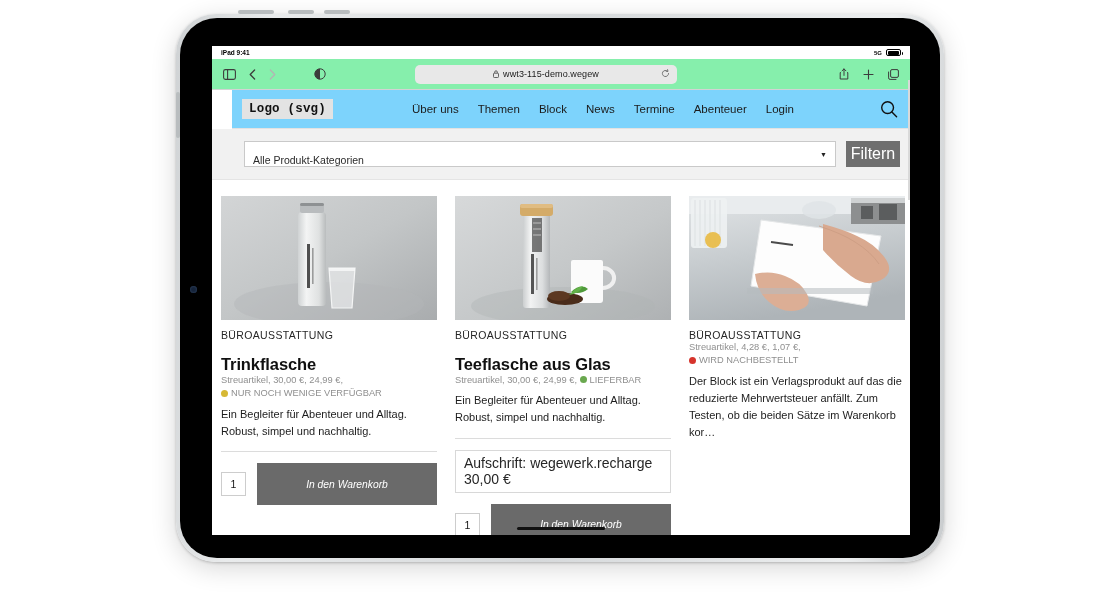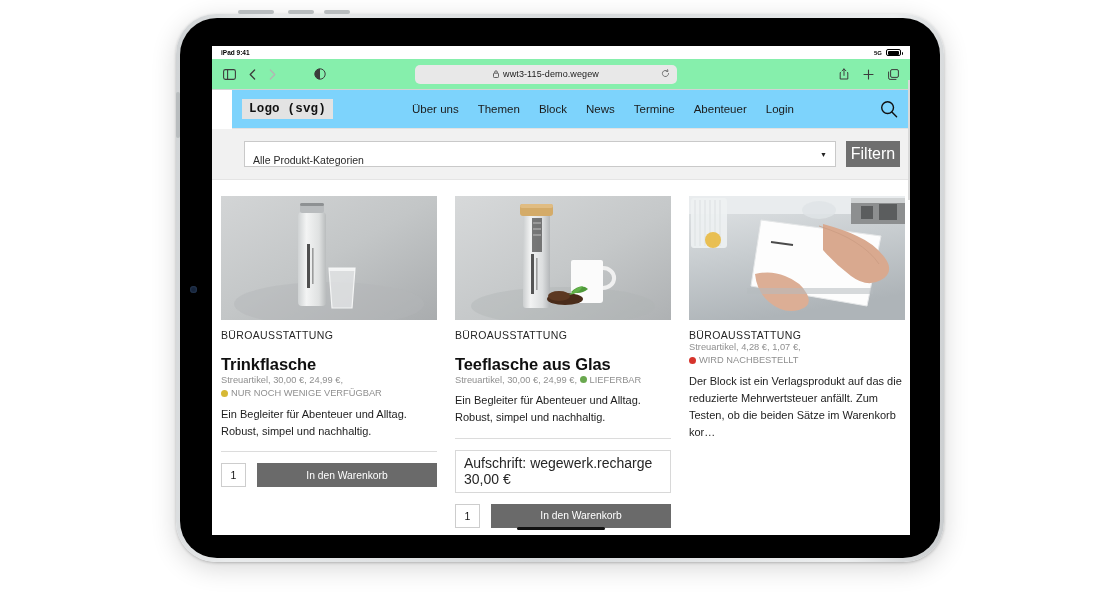--- a/index.html
+++ b/index.html
@@ -238,27 +238,28 @@
   .qty {
     width: 25px; height: 24px;
     border: 1px solid #cdcdcd;
     background:#fff;
     font-size: 10.5px;
     color: #151515;
     display:flex; align-items:center; justify-content:center;
     font-family: "Liberation Sans", sans-serif;
   }
   .cart-btn {
-    flex: 1; height: 24px;
+    flex: 1; height: 42px;
     background: #6a6a6a;
     color: #fff;
     font-size: 10.3px;
     display:flex; align-items:center; justify-content:center;
     border: none;
     font-family: "Liberation Sans", sans-serif;
+    font-style: italic;
   }
 
   
   .home-indicator {
     position: absolute;
     left: 50%; transform: translateX(-50%);
     bottom: 5px;
     width: 88px; height: 3.5px;
     background: #111;
     border-radius: 2px;

